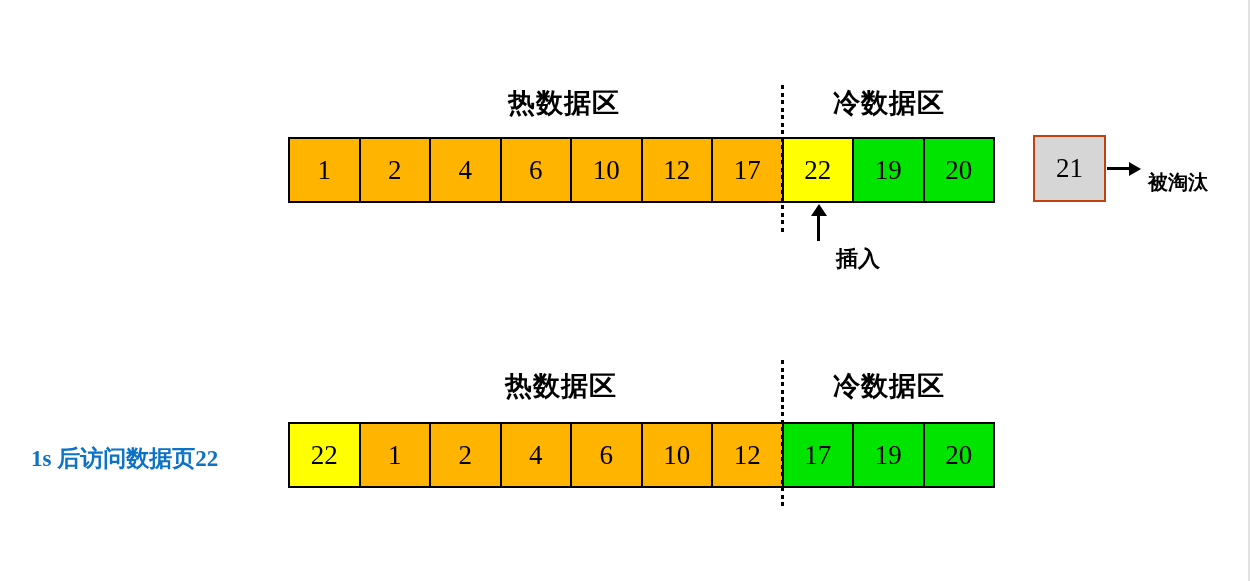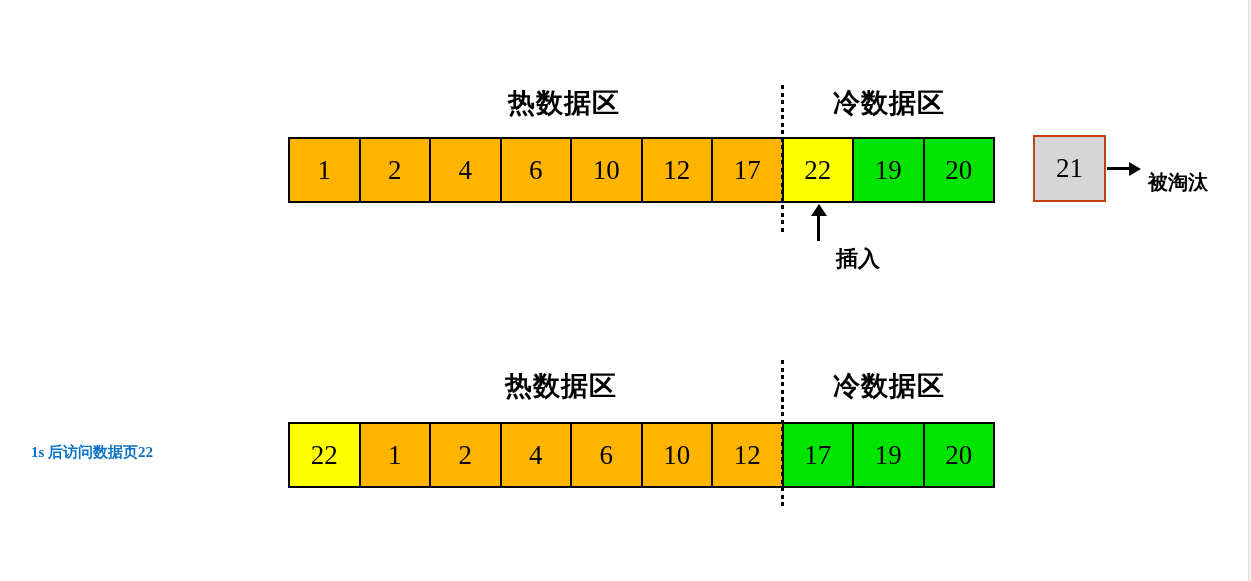--- a/index.html
+++ b/index.html
@@ -63,21 +63,21 @@
     border-bottom:12px solid #000;
   }
   .arrow-head-right{
     position:absolute;width:0;height:0;
     border-top:7px solid transparent;
     border-bottom:7px solid transparent;
     border-left:12px solid #000;
   }
   .caption-blue{
     position:absolute;
-    font-size:15px;
+    font-size:23px;
     font-weight:bold;
     color:var(--caption_blue,#0B72C7);
     white-space:nowrap;
   }
   .window-edge{
     position:absolute;
     right:1px;top:0;bottom:0;width:2px;
     background:#E2E2E2;
   }
 </style>

